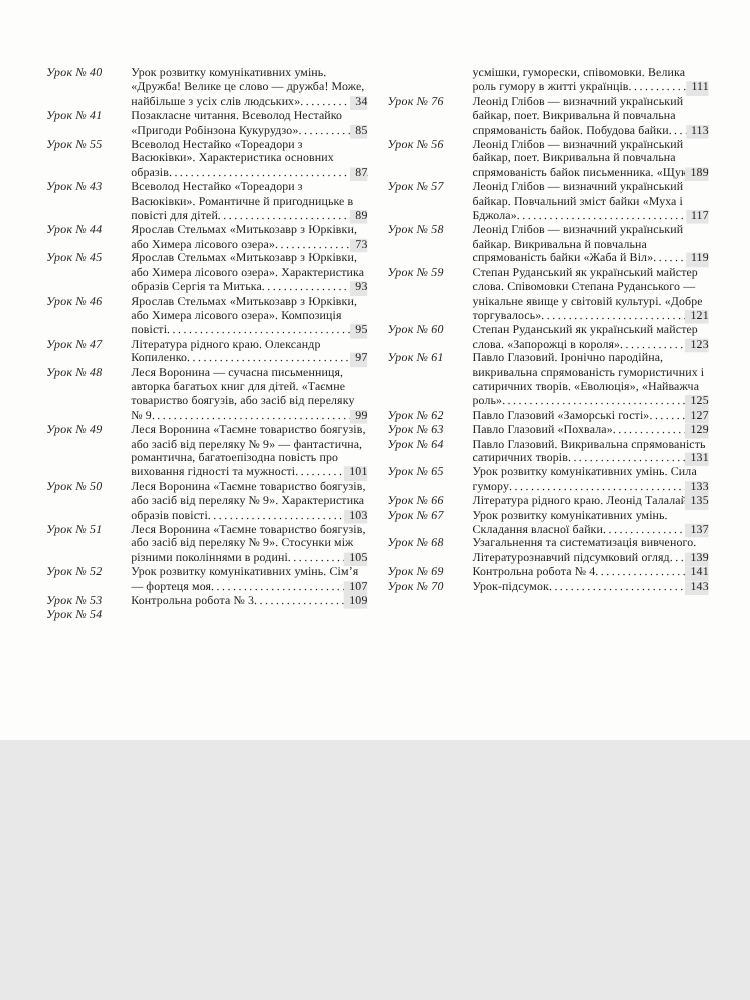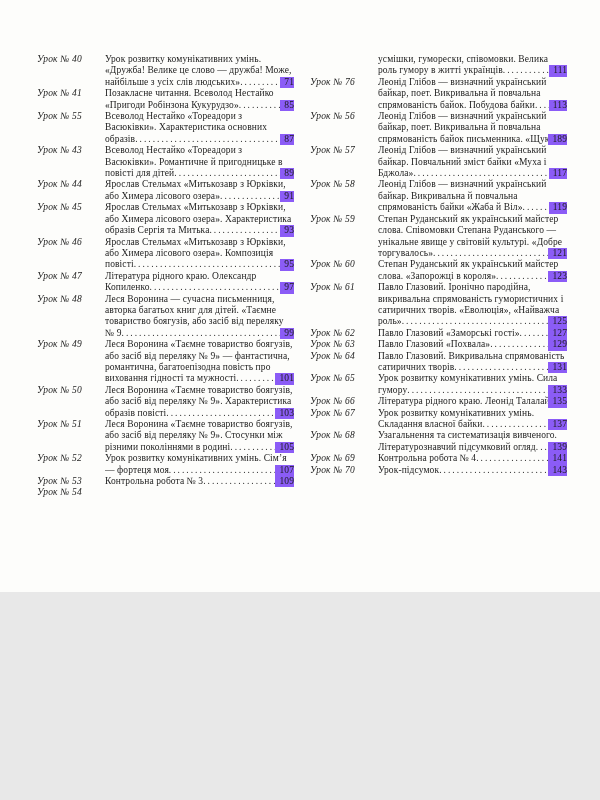--- a/index.html
+++ b/index.html
@@ -51,56 +51,56 @@
     overflow: hidden;
     text-align: left;
   }
   .dots {
     letter-spacing: 2px;
   }
   .pg {
     position: absolute;
     right: 0;
     bottom: 0;
-    background: #8b5cf6;
+    background: #e5e5e5;
     padding-left: 4px;
   }
   .pagenum {
     position: absolute;
     left: 550px;
     top: 732px;
     font-size: 10px;
     line-height: 12px;
   }
 </style>
 </head>
 <body>
 
 <div class="sheet">
   <div class="columns">
     <div class="col">
         <div class="entry">
           <div class="entry-label">Урок № 40</div>
-          <div class="entry-body"><span class="txt">Урок розвитку комунікативних умінь. «Дружба! Велике це слово — дружба! Може, найбільше з усіх слів людських»</span><span class="dots">............</span><span class="pg">71</span></div>
+          <div class="entry-body"><span class="txt">Урок розвитку комунікативних умінь. «Дружба! Велике це слово — дружба! Може, найбільше з усіх слів людських»</span><span class="dots">............</span><span class="pg">34</span></div>
         </div>
         <div class="entry">
           <div class="entry-label">Урок № 41</div>
           <div class="entry-body"><span class="txt">Позакласне читання. Всеволод Нестайко «Пригоди Робінзона Кукурудзо»</span><span class="dots">............</span><span class="pg">85</span></div>
         </div>
         <div class="entry">
           <div class="entry-label">Урок № 55</div>
           <div class="entry-body"><span class="txt">Всеволод Нестайко «Тореадори з Васюківки». Характеристика основних образів</span><span class="dots">......................................................................................................................................................</span><span class="pg">87</span></div>
         </div>
         <div class="entry">
           <div class="entry-label">Урок № 43</div>
           <div class="entry-body"><span class="txt">Всеволод Нестайко «Тореадори з Васюківки». Романтичне й пригодницьке в повісті для дітей</span><span class="dots">...........................</span><span class="pg">89</span></div>
         </div>
         <div class="entry">
           <div class="entry-label">Урок № 44</div>
-          <div class="entry-body"><span class="txt">Ярослав Стельмах «Митькозавр з Юрківки, або Химера лісового озера»</span><span class="dots">................</span><span class="pg">91</span></div>
+          <div class="entry-body"><span class="txt">Ярослав Стельмах «Митькозавр з Юрківки, або Химера лісового озера»</span><span class="dots">................</span><span class="pg">73</span></div>
         </div>
         <div class="entry">
           <div class="entry-label">Урок № 45</div>
           <div class="entry-body"><span class="txt">Ярослав Стельмах «Митькозавр з Юрківки, або Химера лісового озера». Характеристика образів Сергія та Митька</span><span class="dots">...................</span><span class="pg">93</span></div>
         </div>
         <div class="entry">
           <div class="entry-label">Урок № 46</div>
           <div class="entry-body"><span class="txt">Ярослав Стельмах «Митькозавр з Юрківки, або Химера лісового озера». Композиція повісті</span><span class="dots">......................................................................................................................................................</span><span class="pg">95</span></div>
         </div>
         <div class="entry">

